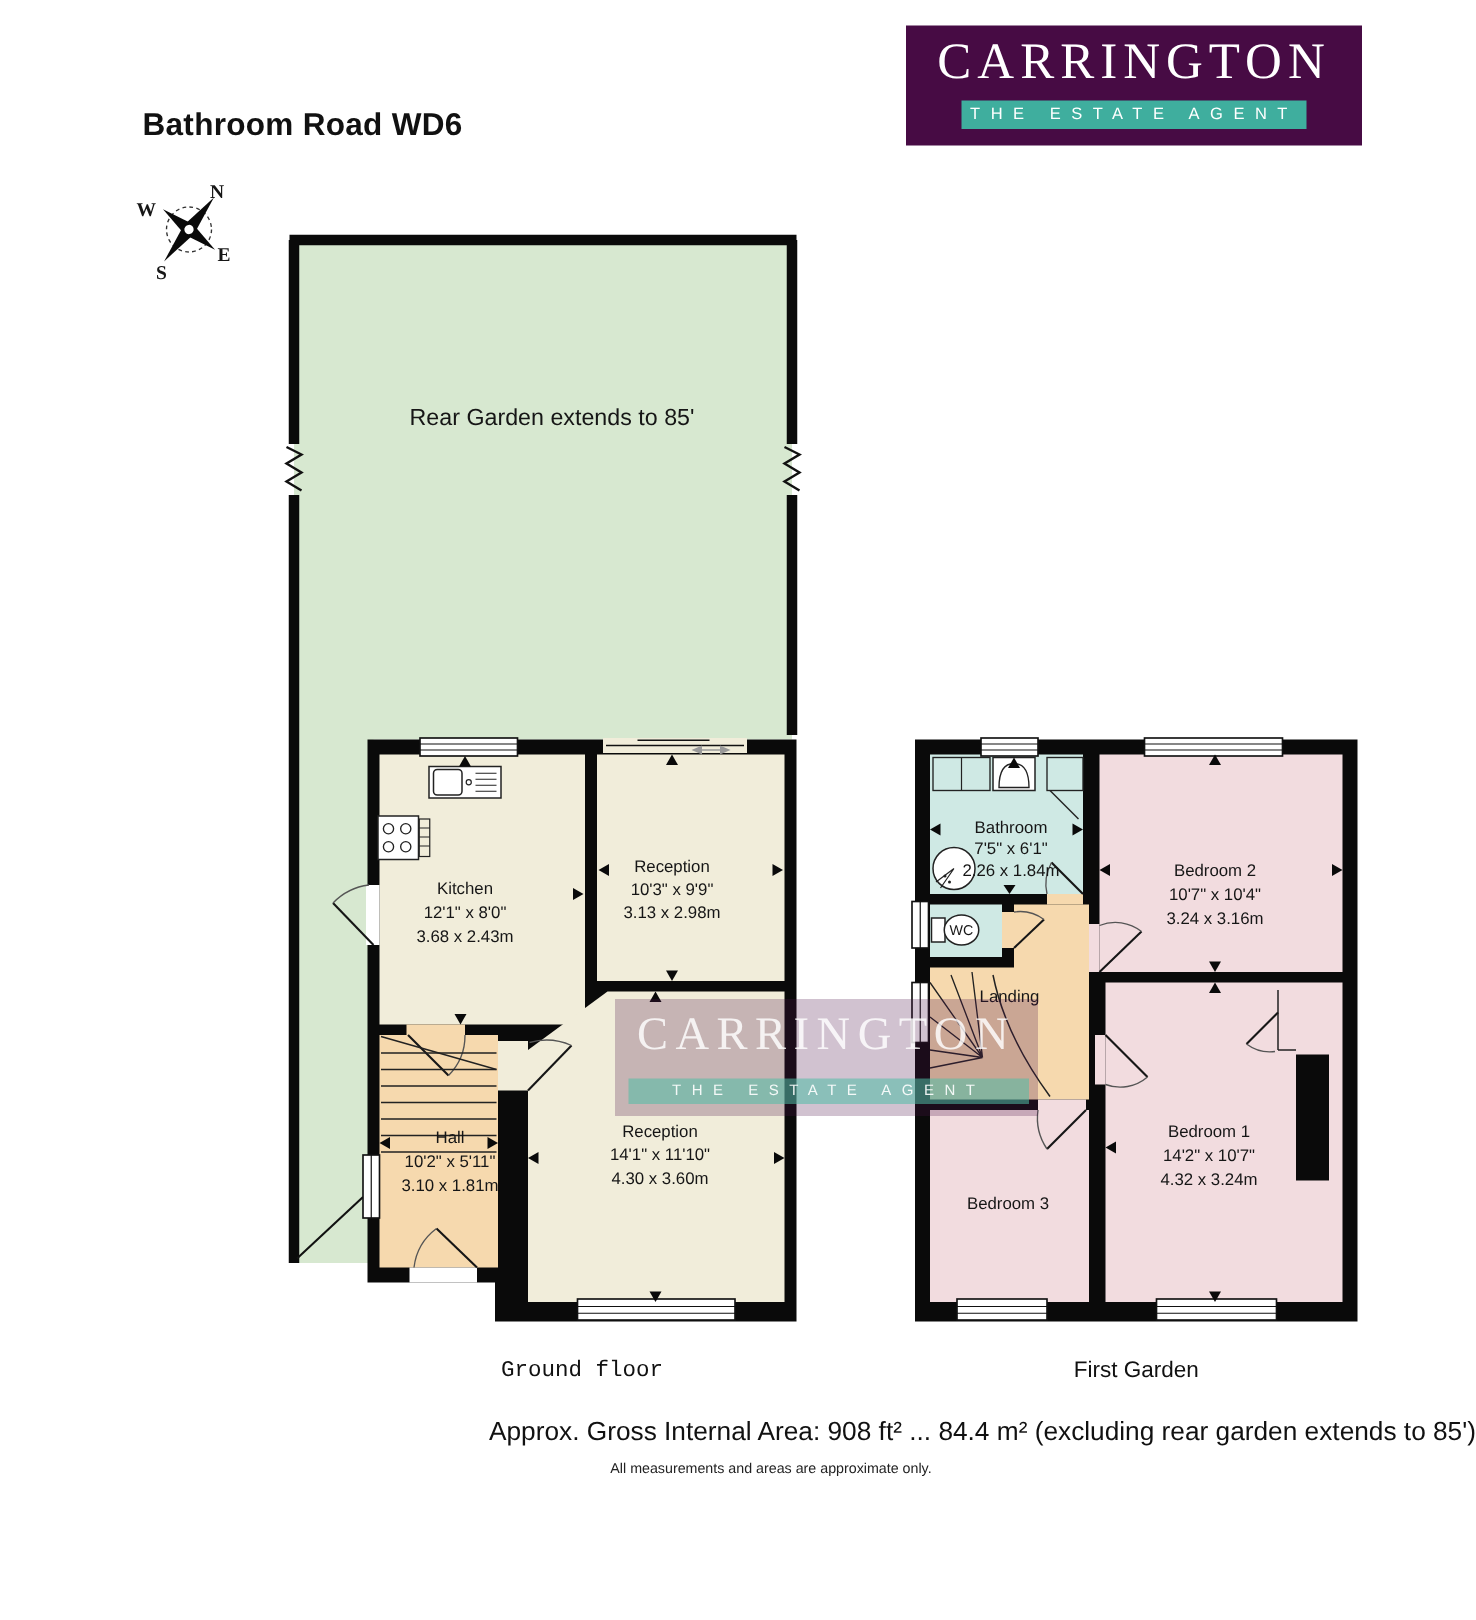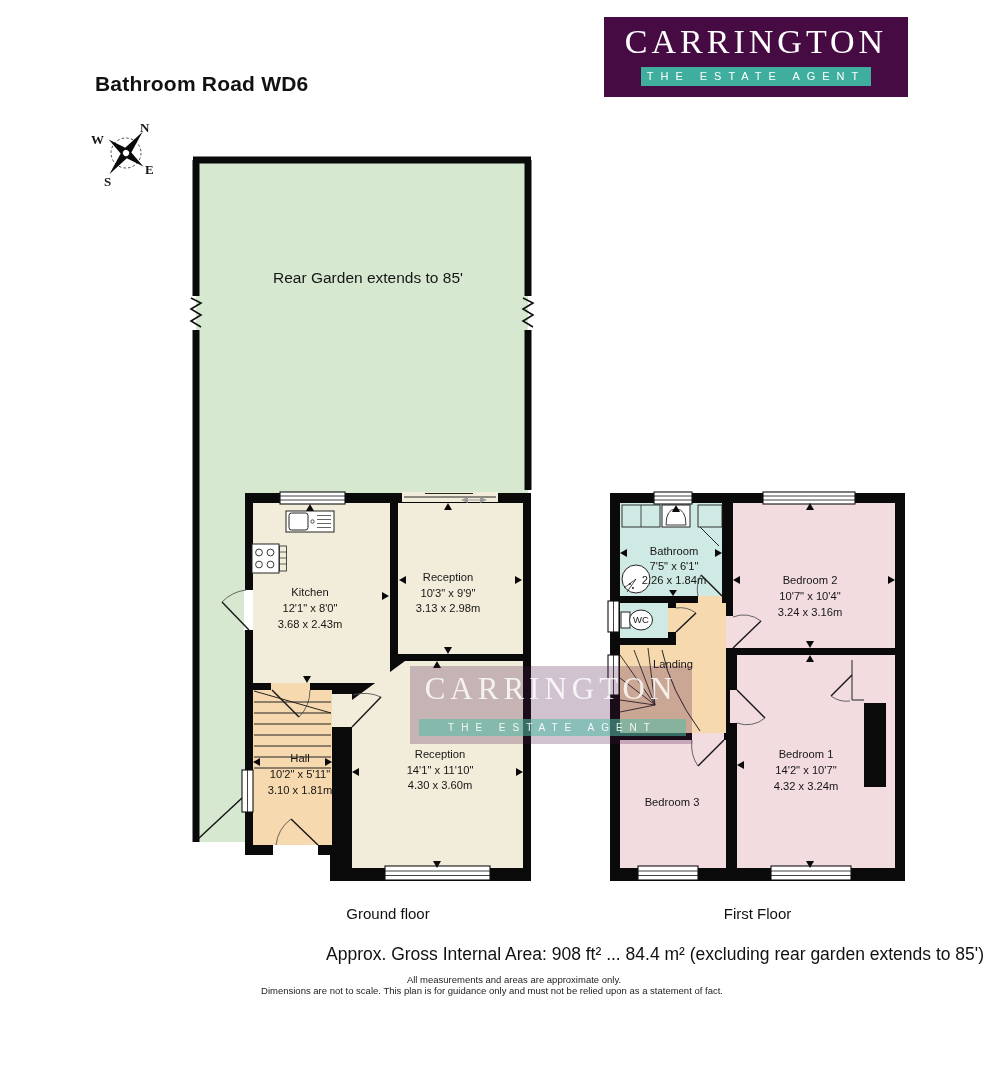--- a/index.html
+++ b/index.html
@@ -14,21 +14,21 @@
              text-align:center;font-size:11px;color:#fff;letter-spacing:7px;font-family:"Liberation Sans",sans-serif;}
   
   .watermark{position:absolute;left:410px;top:666px;width:282px;height:78px;
              background:rgba(77,20,72,0.26);z-index:5;}
   .wm-name{position:absolute;left:0;right:0;top:5px;text-align:center;
            font-family:"Liberation Serif",serif;font-size:31px;color:rgba(255,255,255,0.82);letter-spacing:5px;}
   .wm-band{position:absolute;left:9px;right:6px;bottom:8px;height:17px;line-height:17px;
            background:rgba(80,190,165,0.55);text-align:center;font-size:10px;
            color:rgba(255,255,255,0.9);letter-spacing:7px;}
   .floor-label{position:absolute;top:905px;text-align:center;font-size:15px;}
-  .fl-ground{left:245px;width:286px;}
+  .fl-ground{left:245px;width:286px;font-family:Liberation Mono, monospace;}
   .fl-first{left:610px;width:295px;}
   .area-line{position:absolute;left:0;right:0;top:944px;text-align:right;font-size:17.5px;}
   .disc{position:absolute;left:0;right:0;text-align:center;font-size:9.5px;color:#222;}
   .disc1{top:974px;margin-left:44px;} .disc2{top:985px;}
   svg.plan{position:absolute;left:0;top:0;z-index:1;}
   svg text{font-family:"Liberation Sans",sans-serif;fill:#161616;}
   .t-room{font-size:11.2px;text-anchor:middle;}
   .t-garden{font-size:15.5px;text-anchor:middle;}
   .t-wc{font-size:9.5px;text-anchor:middle;}
   .t-compass{font-size:13px;font-weight:bold;font-family:"Liberation Serif",serif;}
@@ -301,19 +301,18 @@
       <text class="t-room" x="672" y="806">Bedroom 3</text>
     </g>
   </svg>
 
   <div class="watermark">
     <div class="wm-name">CARRINGTON</div>
     <div class="wm-band">THE ESTATE AGENT</div>
   </div>
 
   <div class="floor-label fl-ground">Ground floor</div>
-  <div class="floor-label fl-first">First Floor</div>
+  <div class="floor-label fl-first">First Garden</div>
 
   <div class="area-line">Approx. Gross Internal Area: 908 ft² ... 84.4 m² (excluding rear garden extends to 85')</div>
   <div class="disc disc1">All measurements and areas are approximate only.</div>
-  <div class="disc disc2">Dimensions are not to scale. This plan is for guidance only and must not be relied upon as a statement of fact.</div>
 
 </div>
 
 </body></html>

